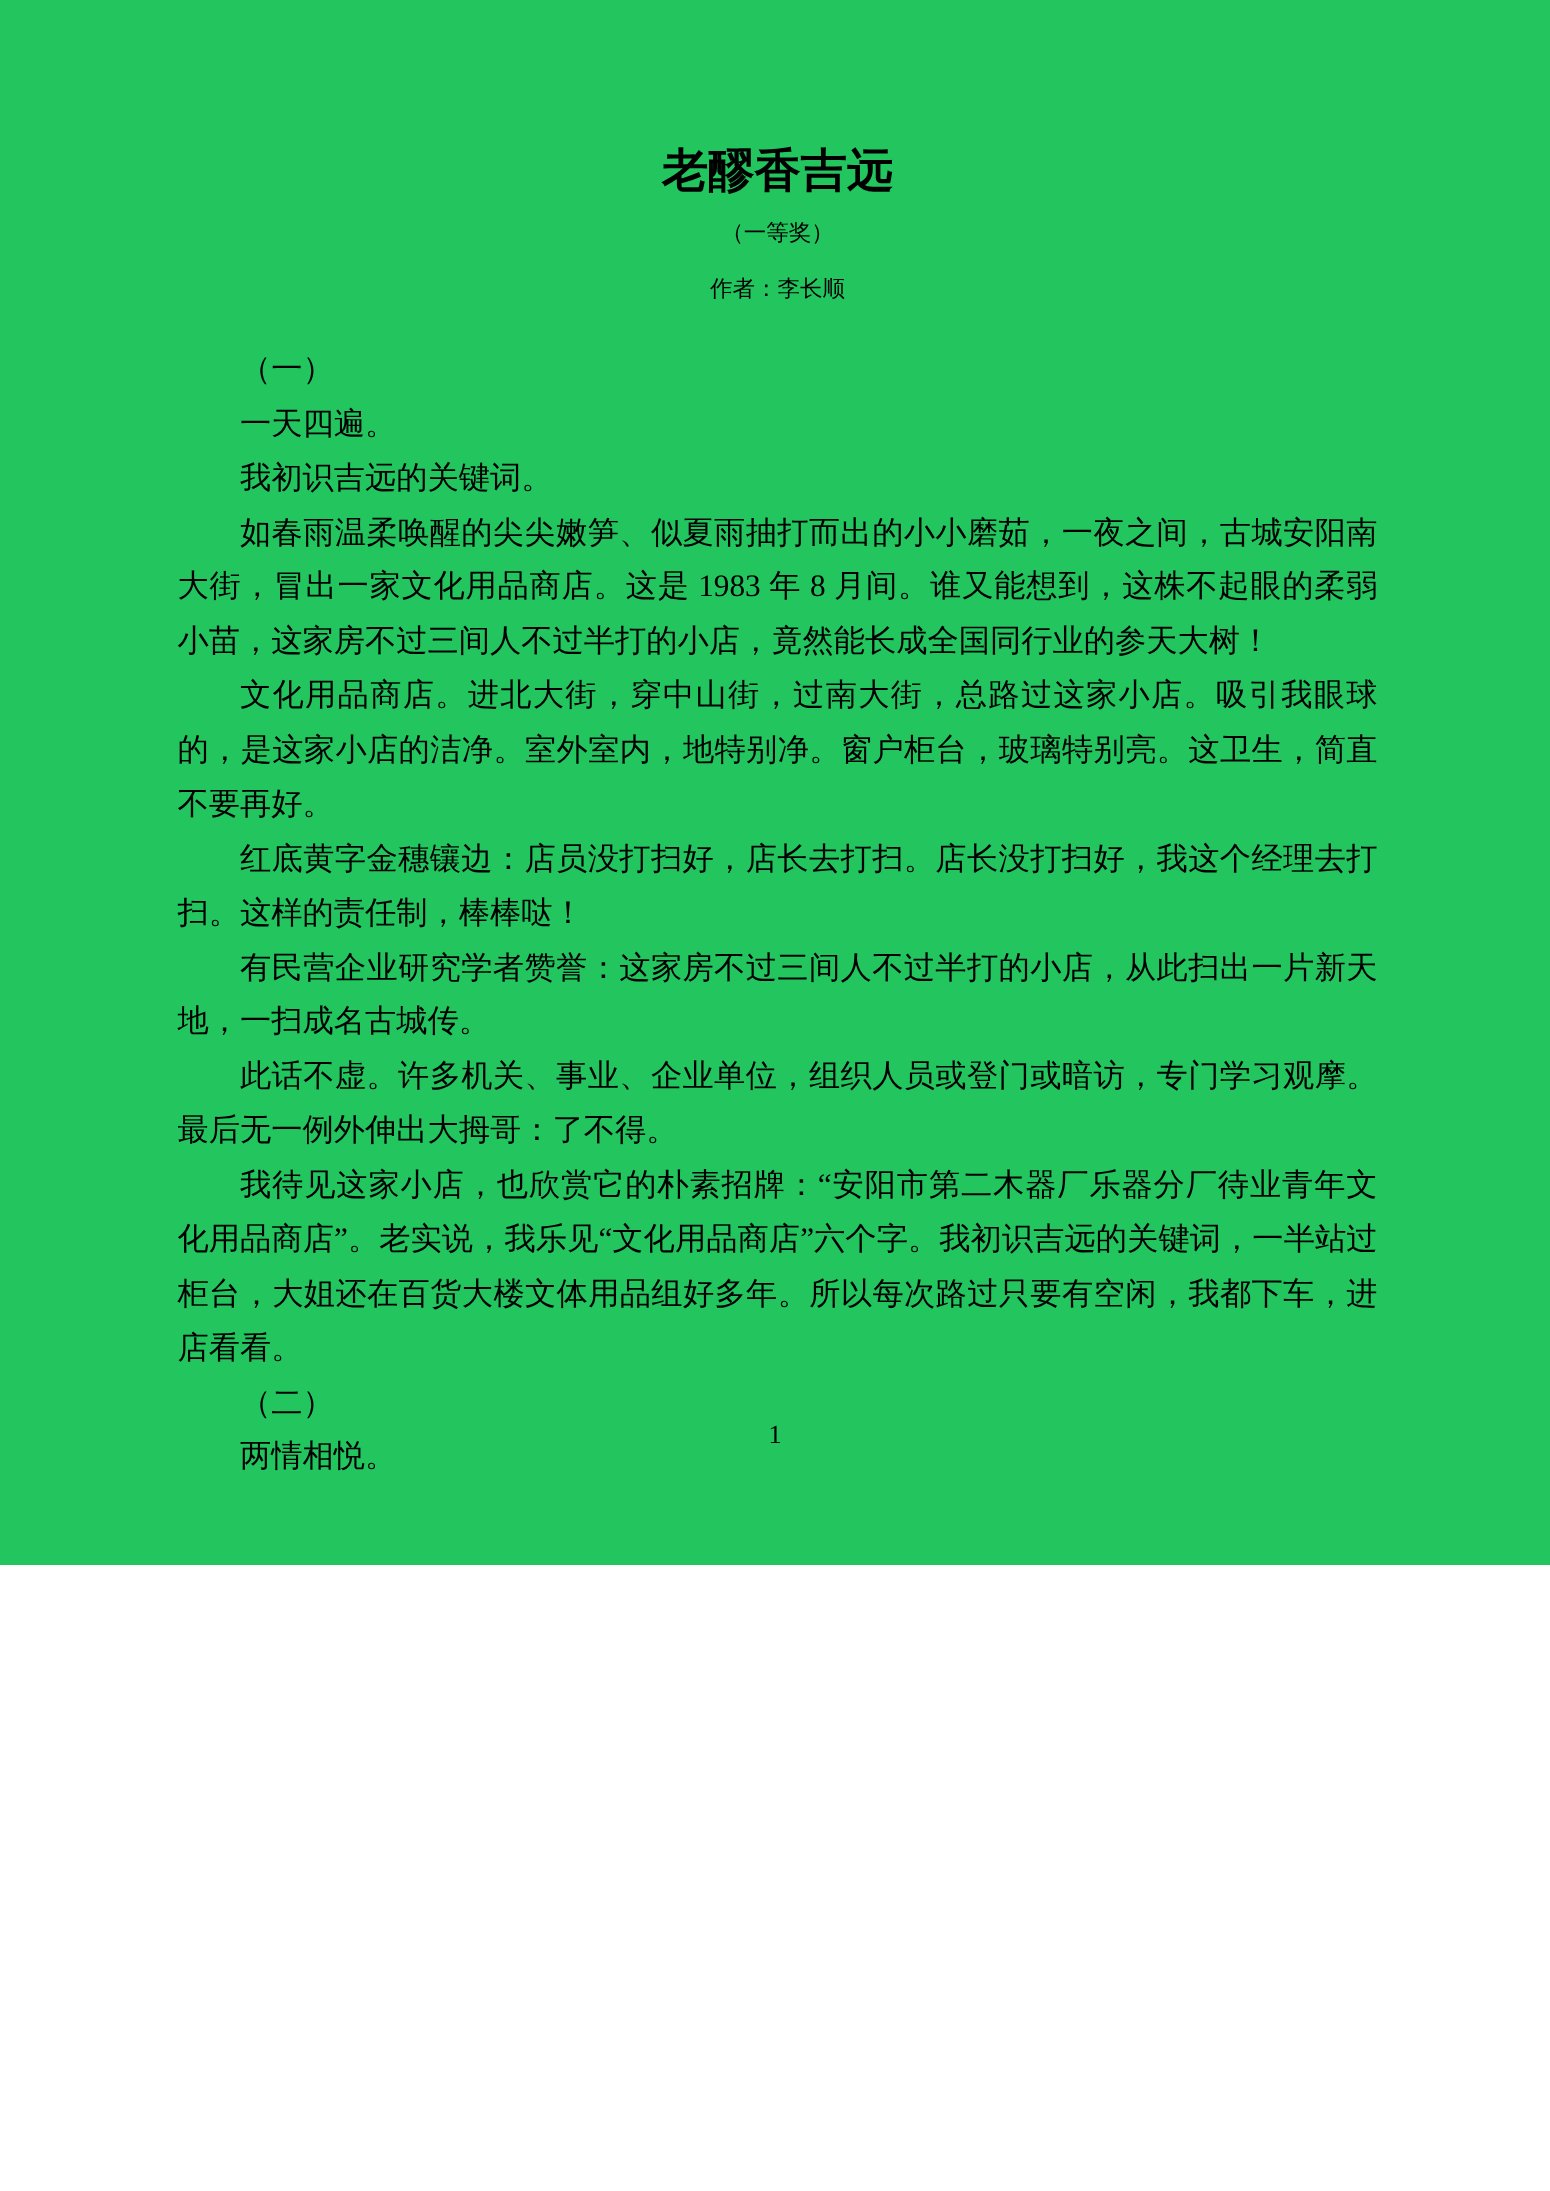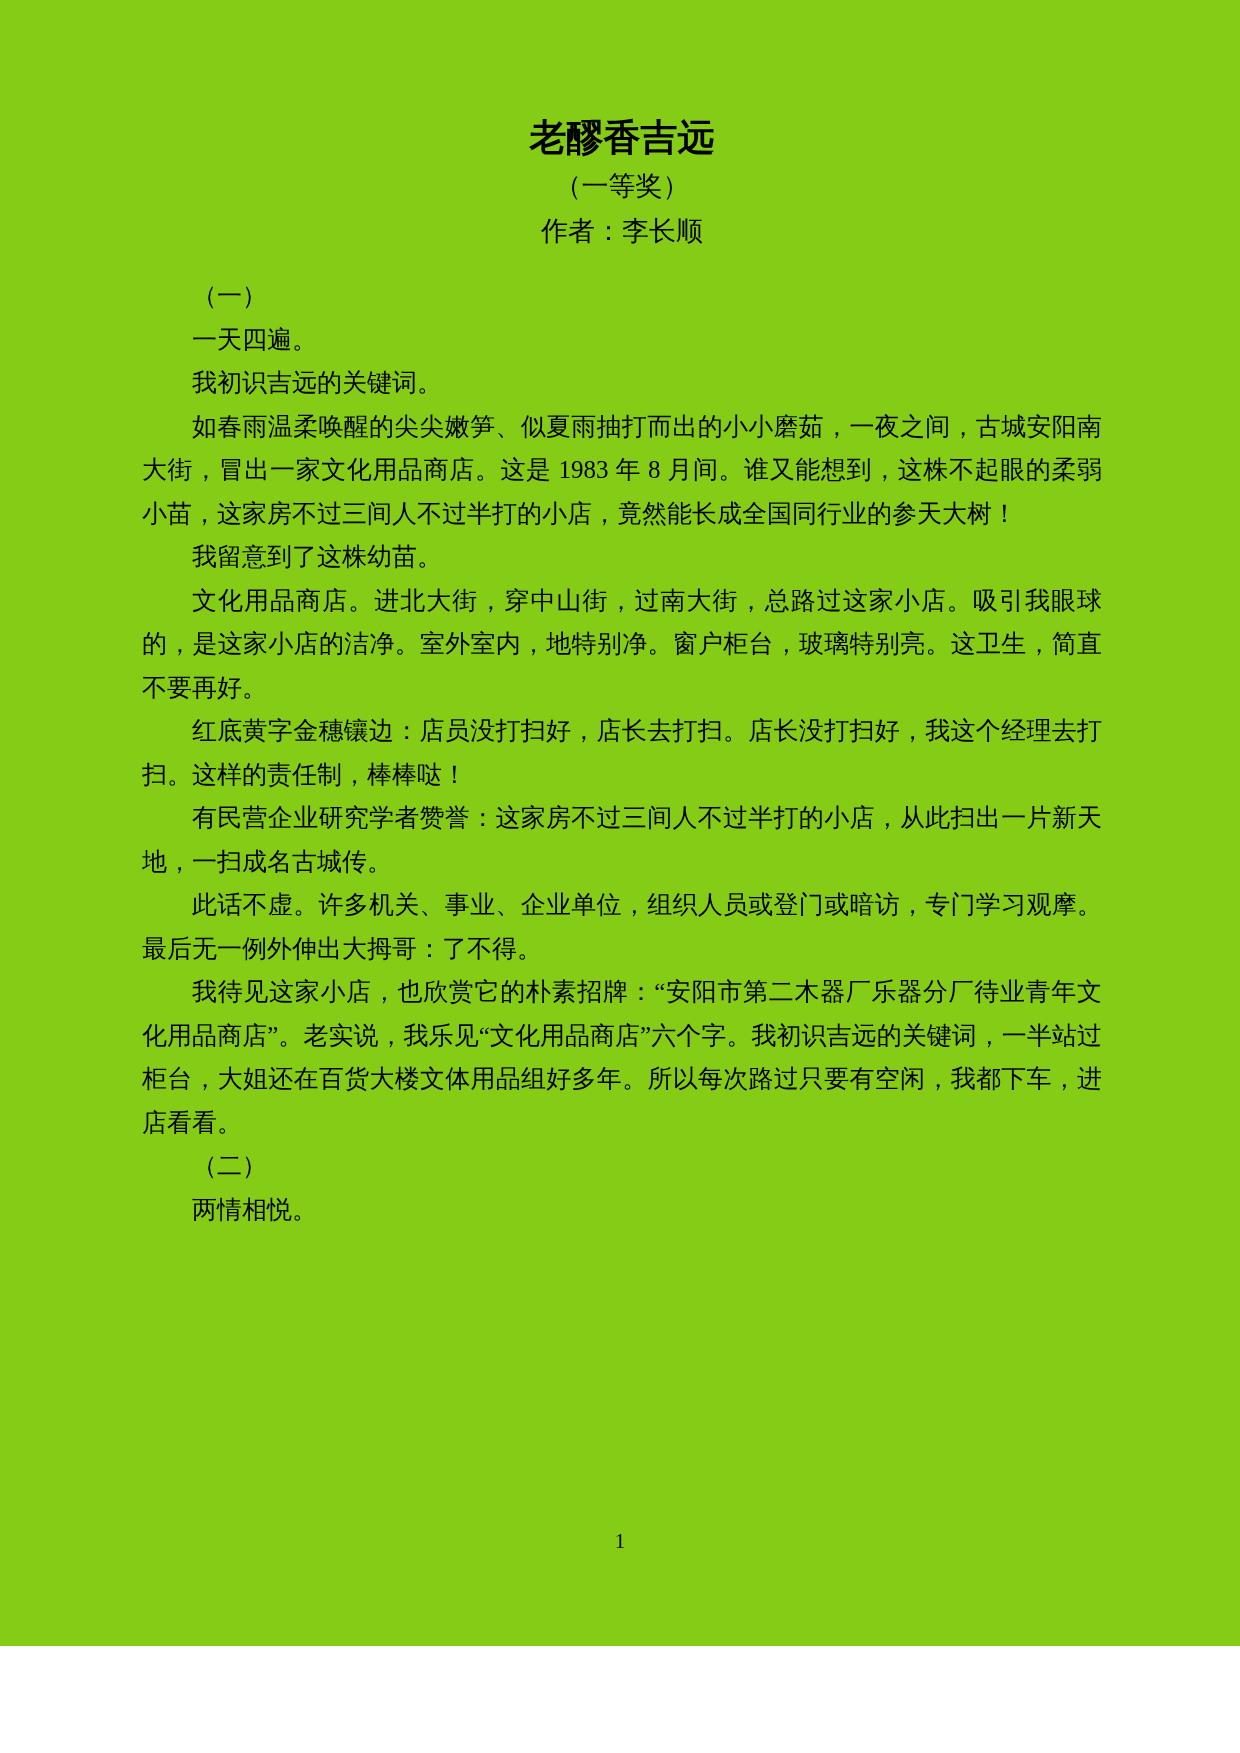--- a/index.html
+++ b/index.html
@@ -3,38 +3,38 @@
 <meta charset="utf-8">
 <style>
   html, body {
     margin: 0;
     padding: 0;
     background: #ffffff;
   }
   .page {
     position: relative;
     width: 1240px;
-    height: 1646px;
-    background: #84cc16;
+    height: 1252px;
+    background: #22c55e;
     box-sizing: border-box;
     padding: 112px 138px 0 142px;
     font-family: "Liberation Serif", "DejaVu Serif", serif;
     color: #000000;
     overflow: hidden;
   }
   .doc-title {
     margin: 0;
     font-size: 37px;
     font-weight: bold;
     text-align: center;
     line-height: 52px;
   }
   .center-line {
     margin: 0;
-    font-size: 27px;
+    font-size: 18px;
     text-align: center;
     line-height: 45px;
   }
   .doc-body {
     margin-top: 20px;
   }
   .doc-body p {
     margin: 0;
     font-size: 25px;
     line-height: 43.5px;
@@ -61,21 +61,20 @@
 
   <p class="center-line">（一等奖）</p>
 
   <p class="center-line">作者：李长顺</p>
 
   <div class="doc-body">
     <p>（一）</p>
     <p>一天四遍。</p>
     <p>我初识吉远的关键词。</p>
     <p>如春雨温柔唤醒的尖尖嫩笋、似夏雨抽打而出的小小磨茹，一夜之间，古城安阳南大街，冒出一家文化用品商店。这是 1983 年 8 月间。谁又能想到，这株不起眼的柔弱小苗，这家房不过三间人不过半打的小店，竟然能长成全国同行业的参天大树！</p>
-    <p>我留意到了这株幼苗。</p>
     <p>文化用品商店。进北大街，穿中山街，过南大街，总路过这家小店。吸引我眼球的，是这家小店的洁净。室外室内，地特别净。窗户柜台，玻璃特别亮。这卫生，简直不要再好。</p>
     <p>红底黄字金穗镶边：店员没打扫好，店长去打扫。店长没打扫好，我这个经理去打扫。这样的责任制，棒棒哒！</p>
     <p>有民营企业研究学者赞誉：这家房不过三间人不过半打的小店，从此扫出一片新天地，一扫成名古城传。</p>
     <p>此话不虚。许多机关、事业、企业单位，组织人员或登门或暗访，专门学习观摩。最后无一例外伸出大拇哥：了不得。</p>
     <p>我待见这家小店，也欣赏它的朴素招牌：“安阳市第二木器厂乐器分厂待业青年文化用品商店”。老实说，我乐见“文化用品商店”六个字。我初识吉远的关键词，一半站过柜台，大姐还在百货大楼文体用品组好多年。所以每次路过只要有空闲，我都下车，进店看看。</p>
     <p>（二）</p>
     <p>两情相悦。</p>
   </div>
 
   <div class="page-number">1</div>

